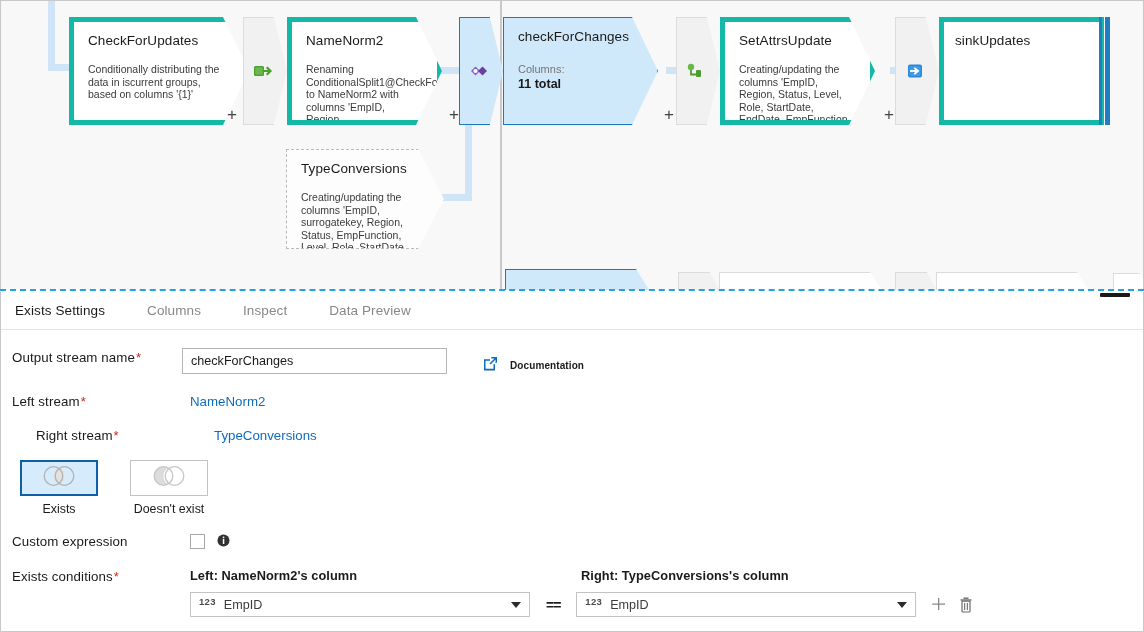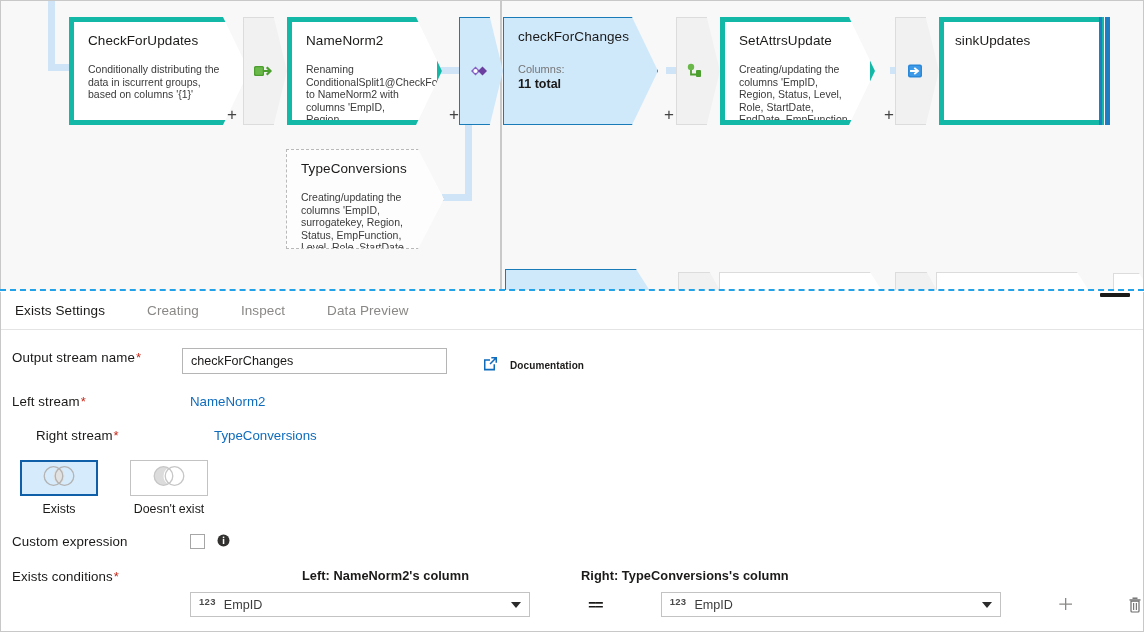--- a/index.html
+++ b/index.html
@@ -315,27 +315,25 @@
     cursor: pointer;
   }
 
   
   .cond-head {
     font-size: 12.8px;
     font-weight: 700;
     color: #1b1a19;
     line-height: 18px;
     letter-spacing: .05px;
-    text-align: center;
   }
   .cond-row {
     display: flex;
     align-items: center;
     margin-top: 7px;
-    justify-content: space-between;
   }
   .selbox {
     width: 340px;
     height: 25px;
     border: 1px solid #c3c3c3;
     background: #fff;
     box-sizing: border-box;
     display: flex;
     align-items: center;
     padding: 0 8px;
@@ -494,21 +492,21 @@
 
 <div id="splitter">
   <div class="dash"></div>
   <div class="handle"></div>
 </div>
 
 <div id="panel">
 
   <div class="tabbar">
     <div class="tab active">Exists Settings</div>
-    <div class="tab">Creating</div>
+    <div class="tab">Columns</div>
     <div class="tab">Inspect</div>
     <div class="tab">Data Preview</div>
   </div>
 
   <div class="form">
 
     <div class="doc-link">
       <span>
         <svg width="17" height="17" viewBox="0 0 17 17">
           <path d="M2 4.2 h6 v1.5 H3.5 v8 h8 V9.2 H13 v6.3 H2 Z" fill="#0f6cbd"></path>

